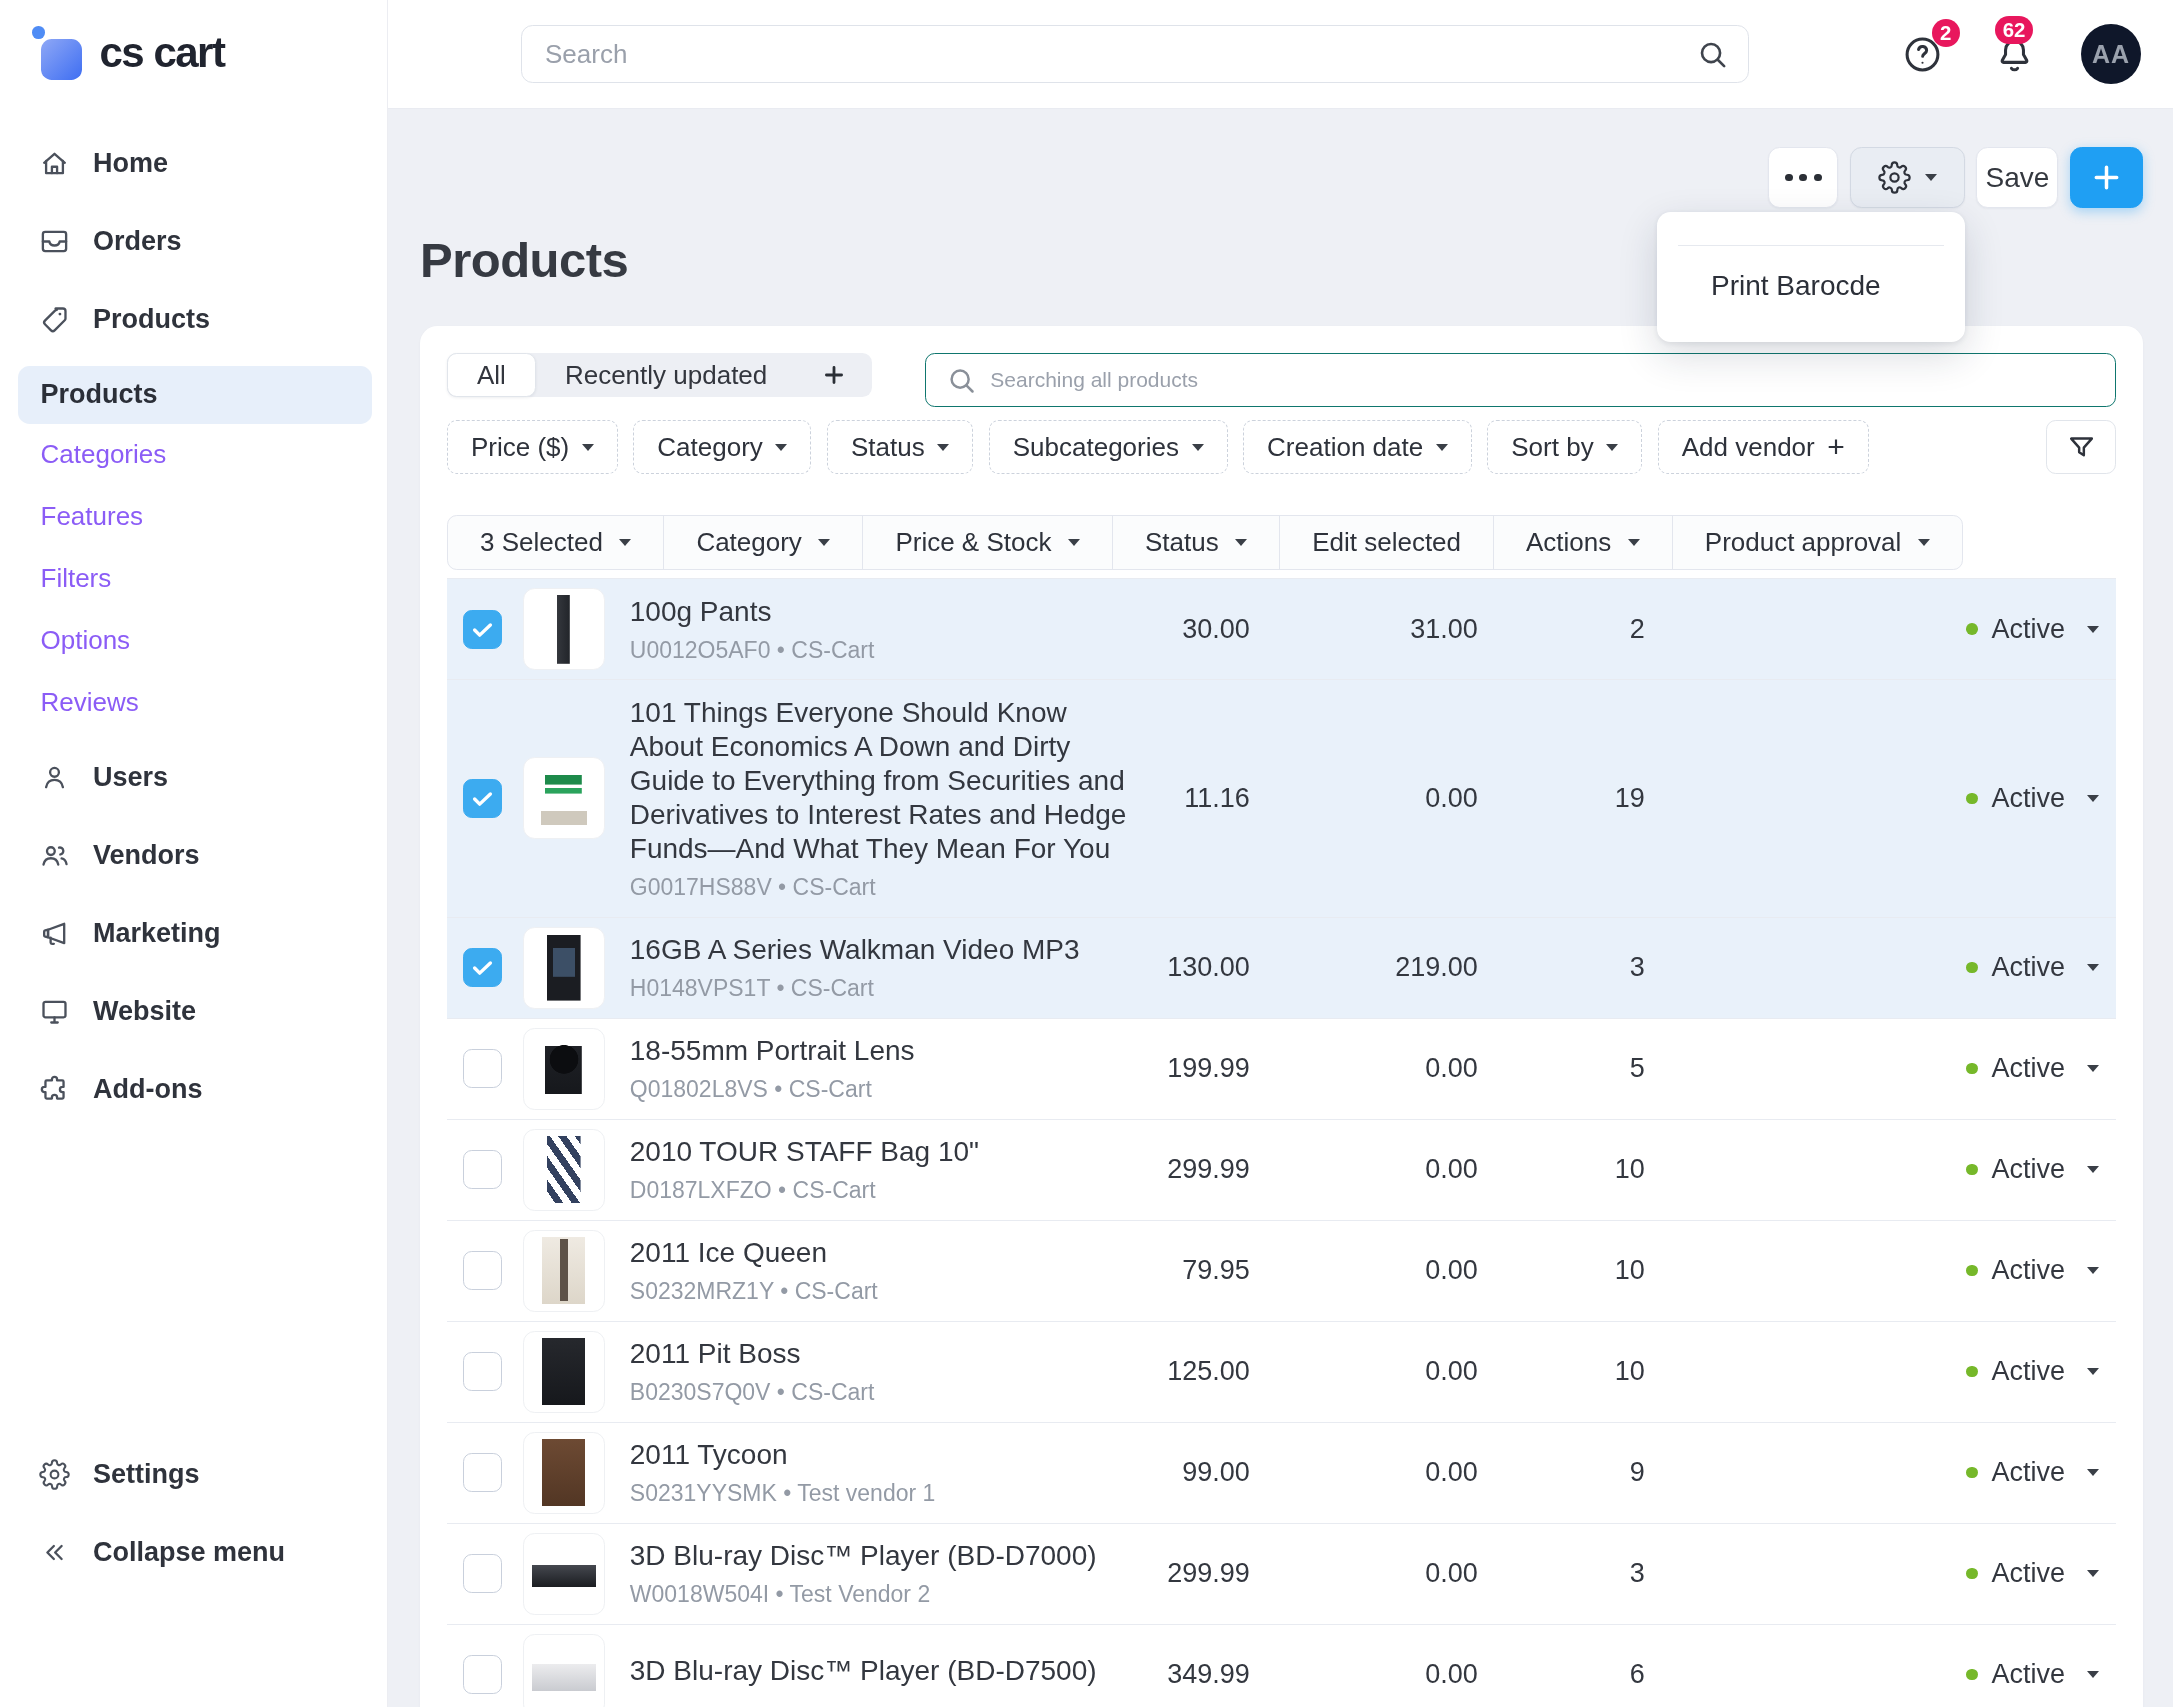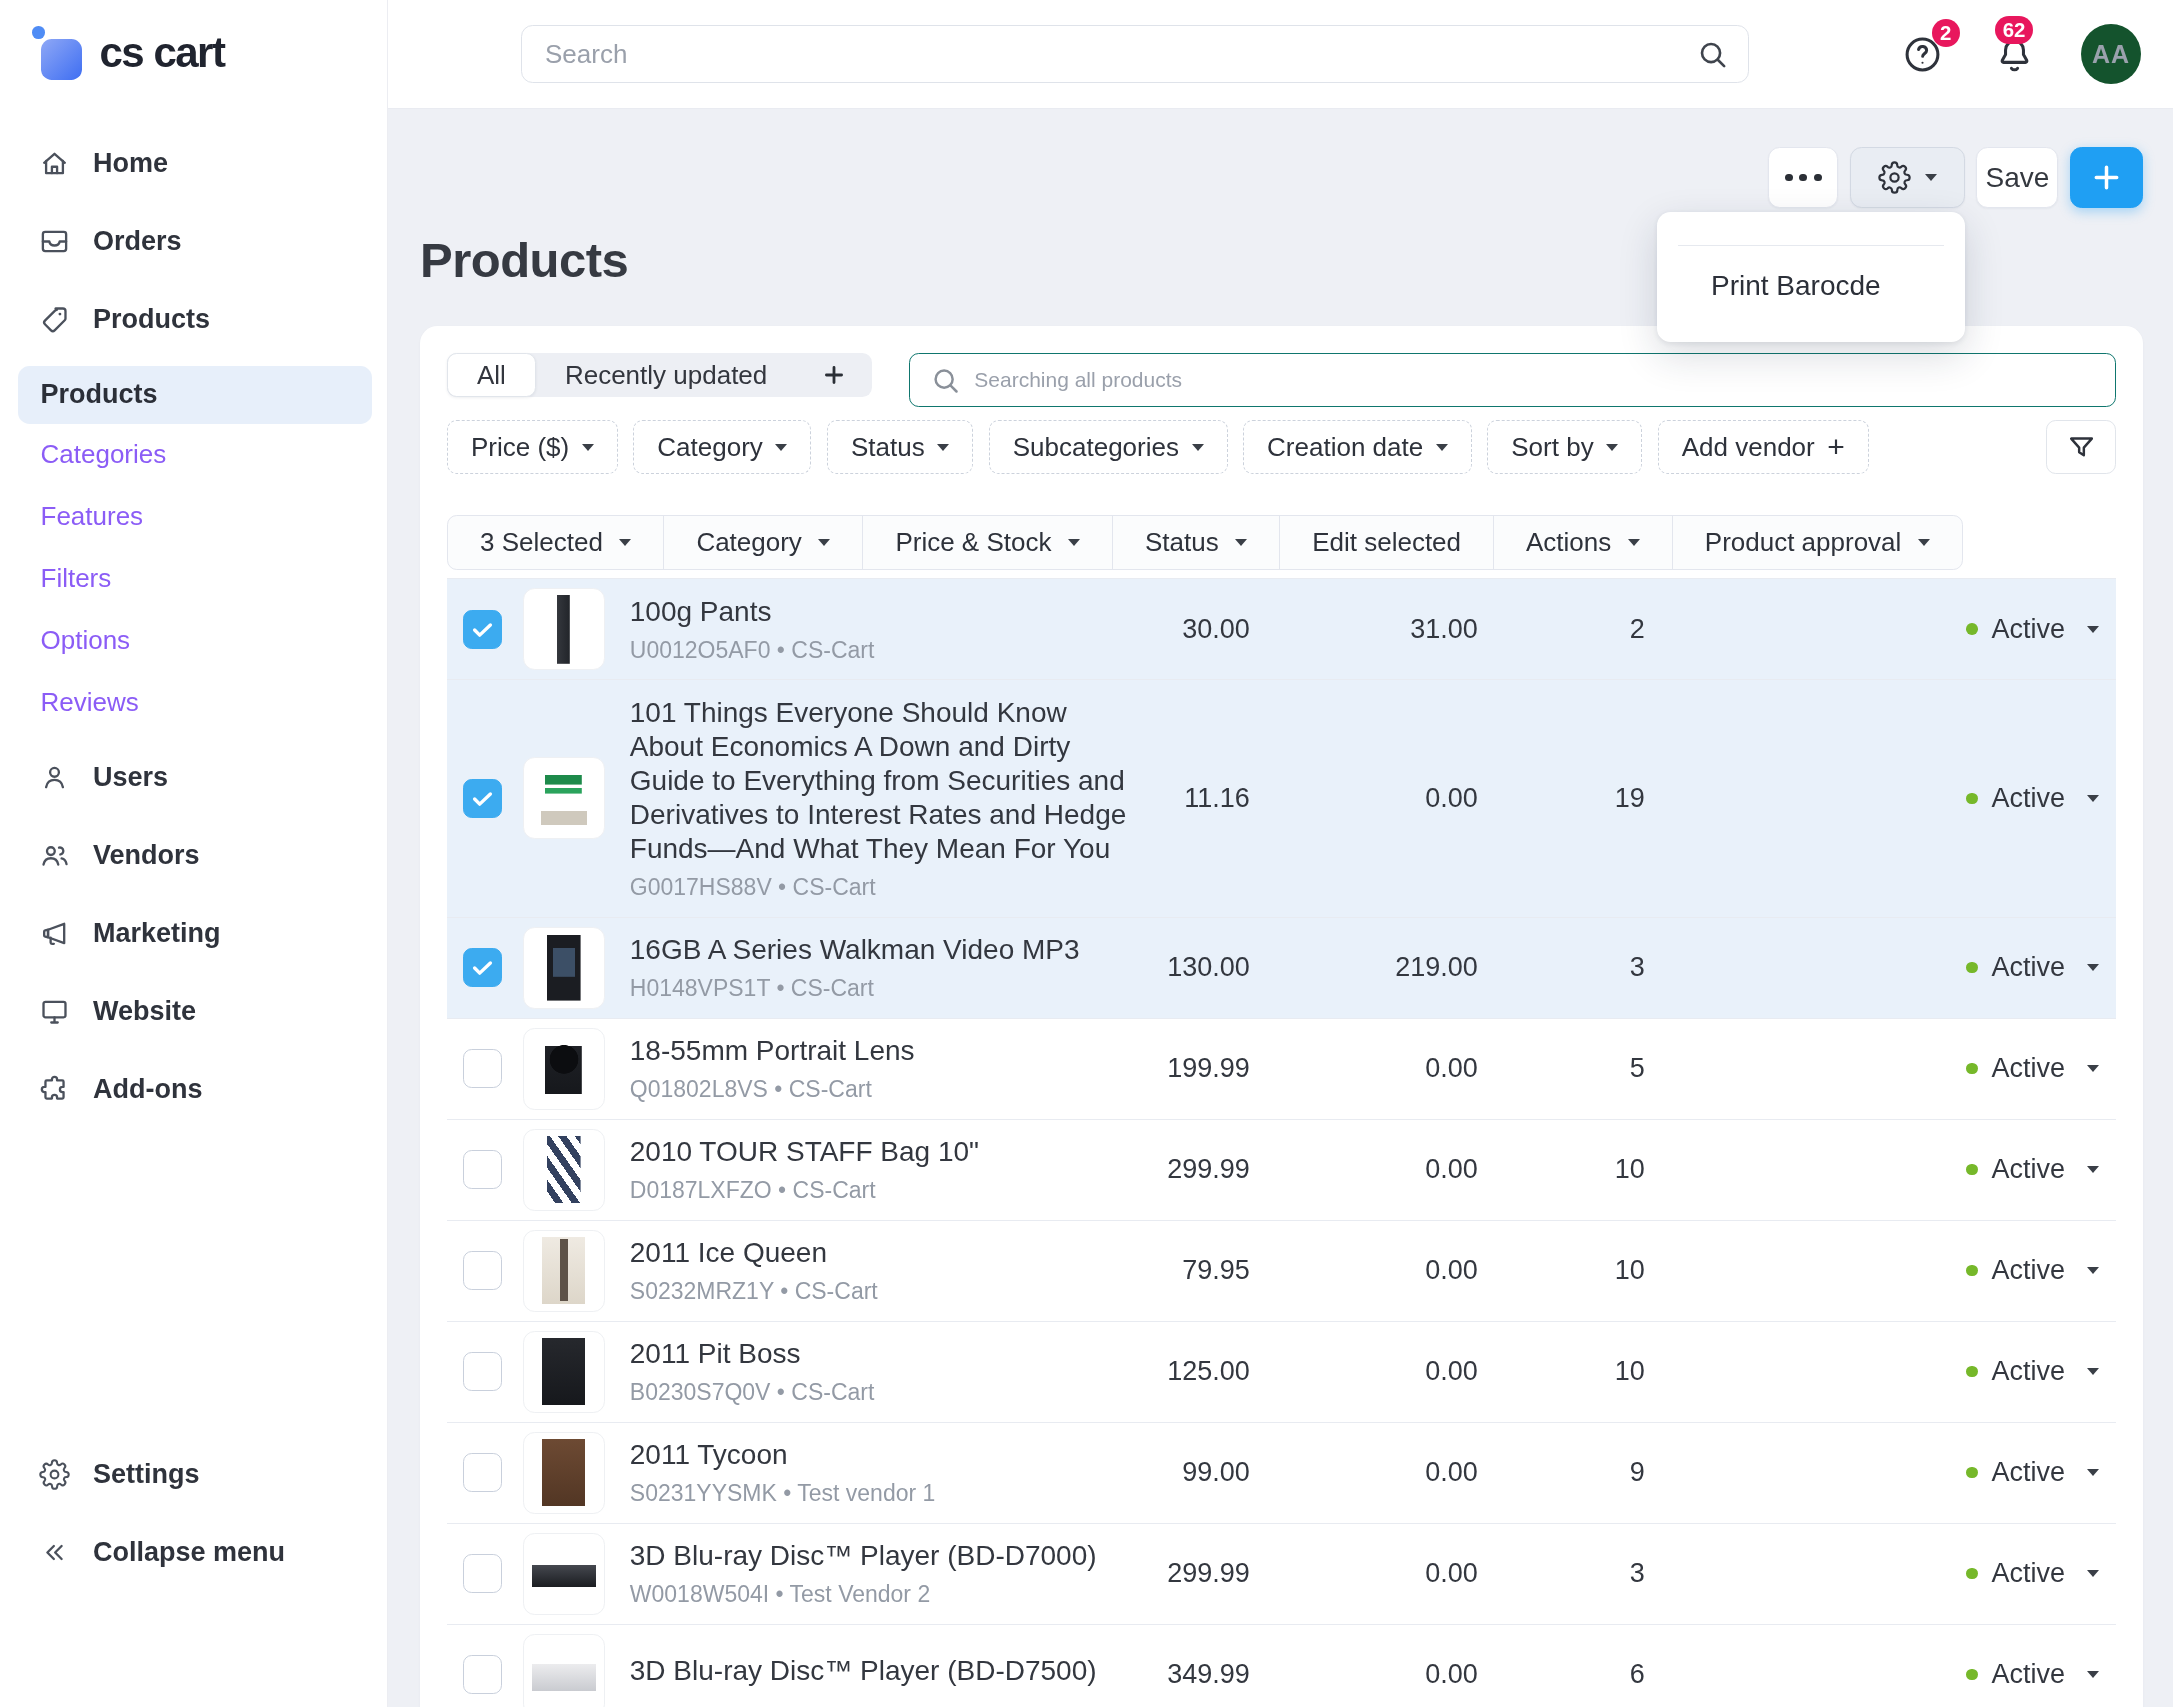--- a/index.html
+++ b/index.html
@@ -38,21 +38,21 @@
   .search-top input::placeholder { color:#9aa0ab; }
   .search-top .mag { position:absolute; right:19.4px; top:11.6px; width:35px; height:35px; color:#3f444d; }
   .top-icons { margin-left:auto; display:flex; align-items:center; }
   .icon-btn { position:relative; width:47px; height:47px; display:flex; align-items:center; justify-content:center; cursor:pointer; }
   .icon-btn svg { width:43px; height:43px; color:#2e323b; }
   .badge { position:absolute; background:#e8175d; color:#fff; font-size:20.4px; font-weight:700; border-radius:14.6px;
            min-width:28px; padding:0 7.8px; height:28px; line-height:28px; text-align:center; top:-11.6px; }
   .badge-help { right:-13.6px; }
   .badge-bell { left:3.9px; top:-14.6px; }
   .ml46 { margin-left:45px; }
-  .avatar { width:60px; height:60px; border-radius:50%; background:#14532d; color:#9aa1ad; font-weight:700;
+  .avatar { width:60px; height:60px; border-radius:50%; background:#0f172a; color:#9aa1ad; font-weight:700;
             font-size:25px; display:flex; align-items:center; justify-content:center; letter-spacing:1px; margin-left:43px; cursor:pointer; }
 
   
   .content { flex:1; padding:38px 31px 0 32px; display:flex; flex-direction:column; overflow:hidden; }
   .actions-row { display:flex; justify-content:flex-end; gap:11.6px; position:relative; height:61px; flex-shrink:0; }
   .btn { height:61px; border-radius:11.6px; border:1px solid #e3e6ee; background:#fff; display:flex; align-items:center;
          justify-content:center; font-size:28px; color:#34383f; cursor:pointer; box-shadow:0 1px 1.9px rgba(40,50,80,.05); }
   .btn-more { width:70px; gap:6.8px; }
   .btn-more i { width:7.8px; height:7.8px; border-radius:50%; background:#2b2f36; }
   .btn-gear { width:115px; background:#e9edf3; border-color:#d3d9e3; gap:13.6px; }
@@ -65,21 +65,21 @@
   .dropdown { position:absolute; top:65px; right:178px; width:308px; background:#fff; border-radius:13.6px;
               box-shadow:0 13.6px 39px rgba(25,35,60,.16), 0 1.9px 5.8px rgba(25,35,60,.08); padding:33px 0 15.5px; z-index:5; }
   .dropdown-divider { height:1px; background:#e6e9ef; margin:0 21.3px; }
   .dropdown-item { height:80px; display:flex; align-items:center; padding-left:54px; font-size:28px; color:#2c3039; cursor:pointer; }
 
   .page-title { font-size:49px; line-height:62px; font-weight:800; color:#363a42; margin-top:21.3px; letter-spacing:-0.5px; flex-shrink:0; }
 
   .card { margin-top:35px; background:#fff; border-radius:17.5px 17.5px 0 0; padding:27px 27px 0; flex:1;
           display:flex; flex-direction:column; overflow:hidden; box-shadow:0 1px 2.9px rgba(40,50,80,.04); }
 
-  .card-row1 { display:flex; gap:37px; height:44px; flex-shrink:0; }
+  .card-row1 { display:flex; gap:53px; height:44px; flex-shrink:0; }
   .tabs { display:flex; background:#edeff4; border-radius:9.7px; align-items:stretch; }
   .tab { padding:0 29px; display:flex; align-items:center; font-size:26px; color:#33363e; cursor:pointer; }
   .tab.active { background:#fff; border:1px solid #e1e5eb; border-radius:9.7px; box-shadow:0 1px 2.9px rgba(40,50,80,.08); }
   .tab-add { padding:0 25px; display:flex; align-items:center; cursor:pointer; }
   .tab-add svg { width:26px; height:26px; color:#2b2f36; }
   .search-products { flex:1; position:relative; }
   .search-products input { width:100%; height:54px; border:1px solid #0f766e; border-radius:9.7px; padding:0 38px 0 64px;
                            font-size:21px; font-family:inherit; color:#363a42; outline:none; }
   .search-products input::placeholder { color:#9aa0ab; }
   .search-products .mag { position:absolute; left:19.4px; top:10.7px; width:33px; height:33px; color:#8a9099; }

